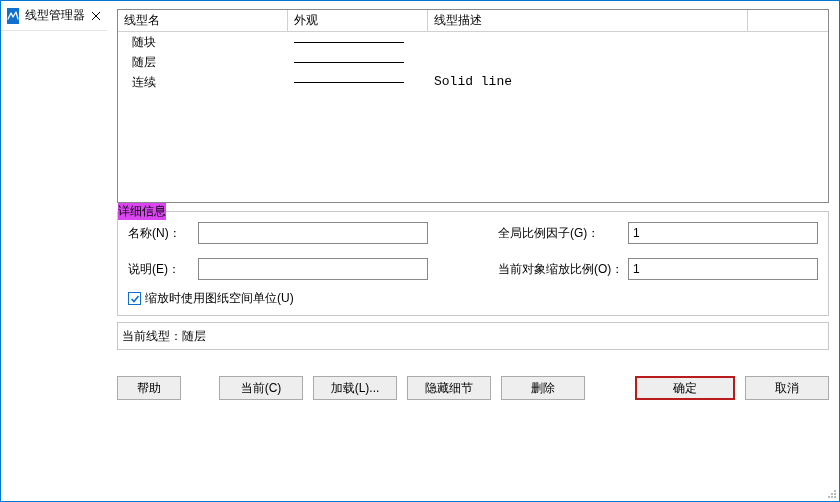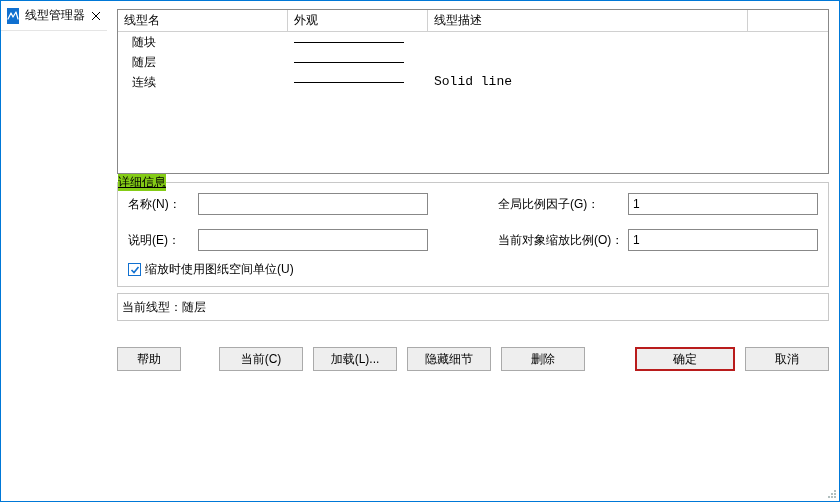--- a/index.html
+++ b/index.html
@@ -51,21 +51,21 @@
   }
   .close-btn svg { width: 10px; height: 10px; }
   .content {
     flex: 1;
     display: flex;
     flex-direction: column;
     padding: 8px 10px 6px 10px;
   }
   .list-area {
     border: 1px solid #888;
-    height: 165px;
+    height: 194px;
     background: #fff;
   }
   .list-header {
     display: flex;
     height: 22px;
     align-items: center;
   }
   .hcell {
     height: 22px;
     line-height: 21px;
@@ -107,23 +107,22 @@
   .fieldset {
     margin-top: 8px;
     padding: 10px 10px 8px 10px;
     position: relative;
     border: 1px solid #c8c8c8;
   }
   .fieldset-legend {
     position: absolute;
     top: -9px;
     left: 0px;
-    background: #84cc16;
-    font-size: 12px;
-    text-decoration: underline;
+    background: #d946ef;
+    font-size: 12px;
   }
   .form-grid {
     display: grid;
     grid-template-columns: 70px 230px 70px 130px 190px;
     row-gap: 14px;
     align-items: center;
   }
   .lbl { font-size: 12px; white-space: nowrap; }
   .txt {
     height: 22px;

